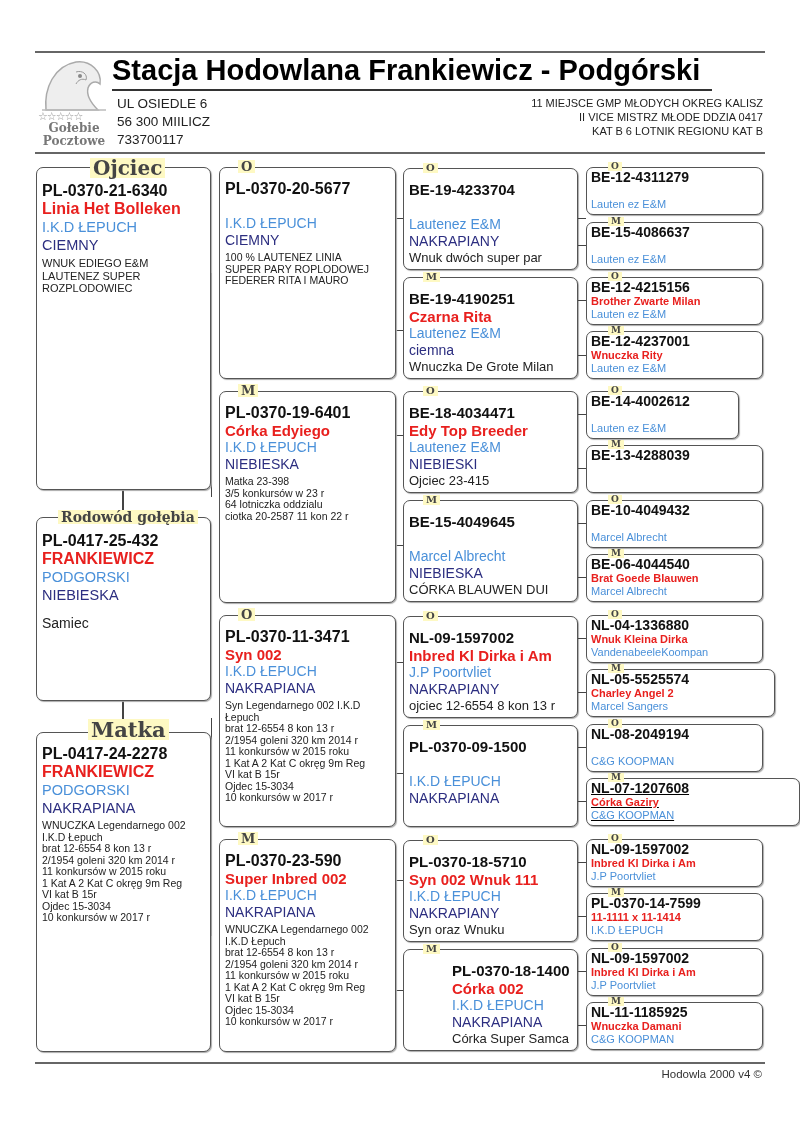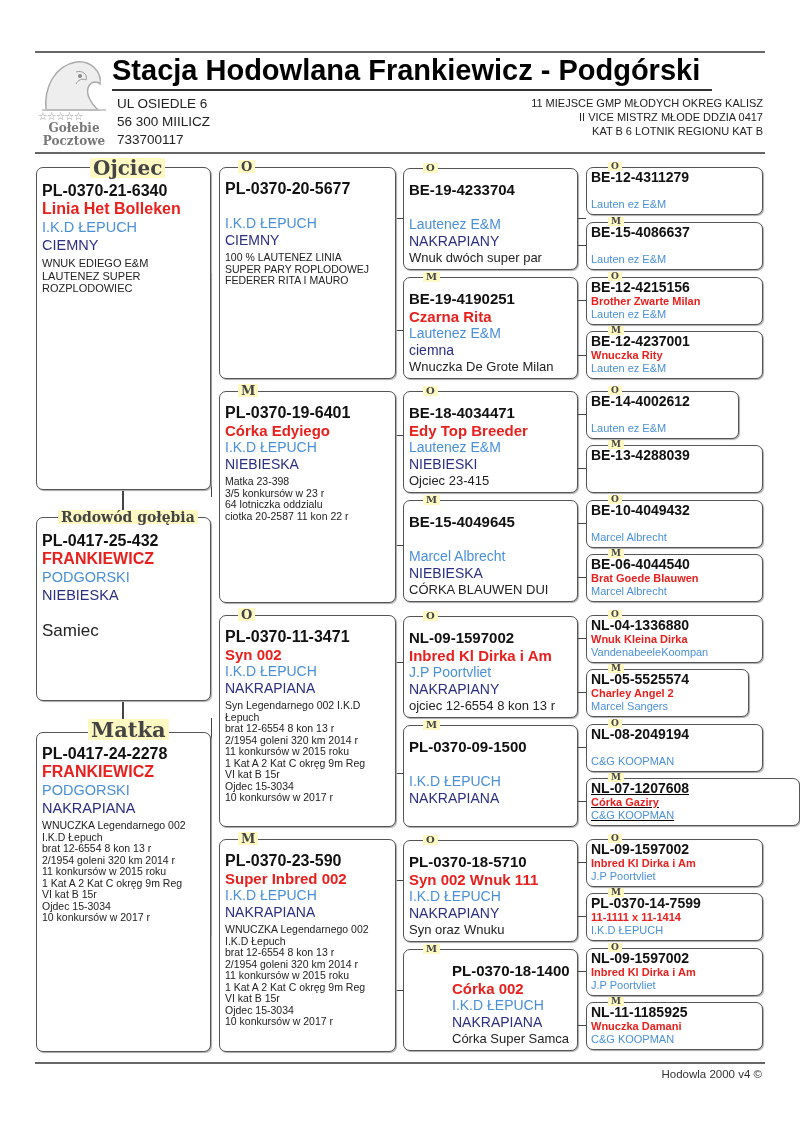--- a/index.html
+++ b/index.html
@@ -106,21 +106,21 @@
     <div>ROZPLODOWIEC</div>
   </div>
 </div>
 <div class="lbl" style="left:90px;top:158px;font-size:20px;">Ojciec</div>
 
 <div class="box c1" style="left:36px;top:517px;width:175px;height:184px;">
   <div class="ring" style="margin-top:10px;">PL-0417-25-432</div>
   <div class="name">FRANKIEWICZ</div>
   <div class="breeder">PODGORSKI</div>
   <div class="color">NIEBIESKA</div>
-  <div class="note" style="font-size:17px;line-height:18px;margin-top:18px;">Samiec</div>
+  <div class="note" style="font-size:14px;line-height:18px;margin-top:10px;">Samiec</div>
 </div>
 <div class="lbl" style="left:58px;top:510px;font-size:14px;">Rodowód gołębia</div>
 
 <div class="box c1" style="left:36px;top:732px;width:175px;height:320px;">
   <div class="ring" style="margin-top:8px;">PL-0417-24-2278</div>
   <div class="name">FRANKIEWICZ</div>
   <div class="breeder">PODGORSKI</div>
   <div class="color">NAKRAPIANA</div>
   <div class="note" style="font-size:10.5px;line-height:11.5px;">
     <div>WNUCZKA Legendarnego 002</div>
@@ -331,21 +331,21 @@
 </div>
 <div class="lbl" style="left:608px;top:549px;font-size:9px;">M</div>
 
 <div class="box c4" style="left:586px;top:615px;width:177px;height:48px;">
   <div class="ring">NL-04-1336880</div>
   <div class="name">Wnuk Kleina Dirka</div>
   <div class="breeder">VandenabeeleKoompan</div>
 </div>
 <div class="lbl" style="left:608px;top:610px;font-size:9px;">O</div>
 
-<div class="box c4" style="left:586px;top:669px;width:163px;height:48px;">
+<div class="box c4" style="left:586px;top:669px;width:189px;height:48px;">
   <div class="ring">NL-05-5525574</div>
   <div class="name">Charley Angel 2</div>
   <div class="breeder">Marcel Sangers</div>
 </div>
 <div class="lbl" style="left:608px;top:664px;font-size:9px;">M</div>
 
 <div class="box c4" style="left:586px;top:724px;width:177px;height:48px;">
   <div class="ring">NL-08-2049194</div>
   <div class="spacer"></div>
   <div class="breeder">C&amp;G KOOPMAN</div>

